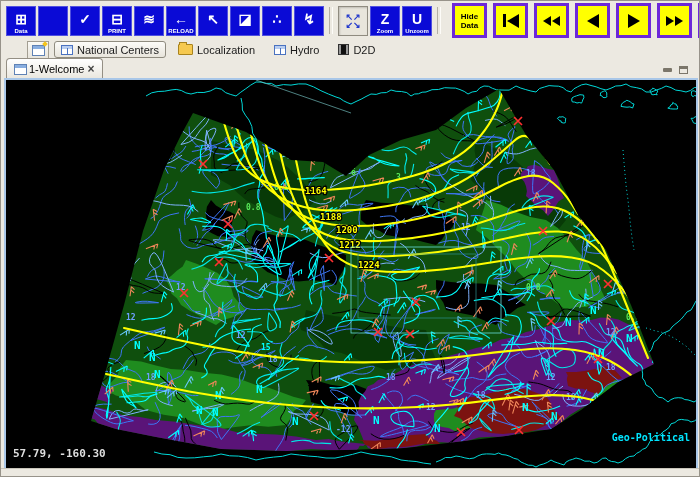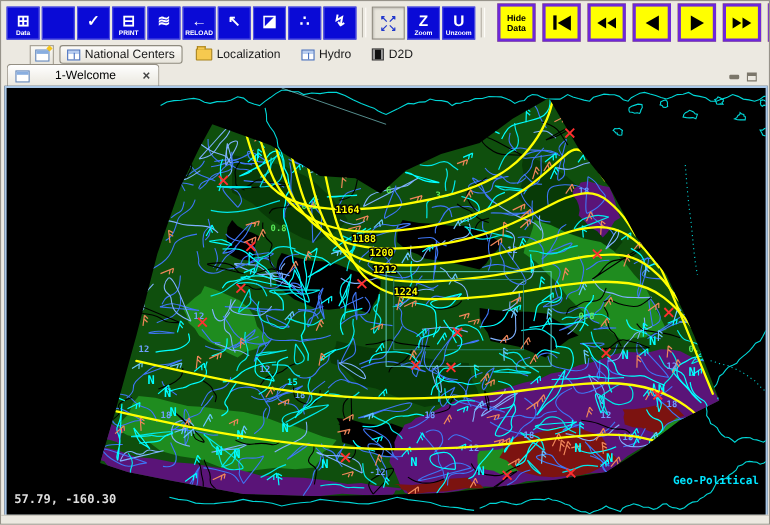--- a/index.html
+++ b/index.html
@@ -40,21 +40,21 @@
          box-sizing:border-box;position:relative;}
   .icon-table::before{content:"";position:absolute;left:5px;top:2px;bottom:0;width:1px;background:#4a72c0;}
   .icon-folder{width:13px;height:9px;background:#F6C94F;border:1px solid #A8831D;position:relative;border-radius:1px;}
   .icon-folder::before{content:"";position:absolute;left:0;top:-3px;width:6px;height:2px;background:#F6C94F;
          border:1px solid #A8831D;border-bottom:none;}
   .icon-film{width:11px;height:11px;border:1px solid #333;box-sizing:border-box;
          background:linear-gradient(90deg,#9a9a9a 0 2px,#101010 2px 7px,#9a9a9a 7px 9px);}
 
   
   #tabrow{position:absolute;top:58px;left:3px;right:3px;height:20px;display:flex;align-items:flex-end;}
-  .vtab{display:flex;align-items:center;gap:23px;height:20px;padding:0 7px;border:1px solid #948f84;border-bottom:none;
+  .vtab{display:flex;align-items:center;gap:2px;height:20px;padding:0 7px;border:1px solid #948f84;border-bottom:none;
         border-radius:4px 4px 0 0;background:linear-gradient(#ffffff,#e9e6dd);font-size:11px;margin-left:2px;cursor:pointer;}
   .closex{font-size:12px;color:#444;font-weight:bold;line-height:10px;padding:0 1px;cursor:pointer;}
   .viewbtns{margin-left:auto;display:flex;gap:7px;align-items:center;padding:0 8px 5px 0;}
   .minico{width:9px;height:4px;background:#7b766a;border-radius:1px;cursor:pointer;}
   .maxico{width:9px;height:8px;border:1px solid #7b766a;border-top:3px solid #7b766a;box-sizing:border-box;cursor:pointer;}
 
   
   #mapwrap{position:absolute;top:77px;left:3px;width:694px;height:392px;background:#000;
            border:2px solid #A9C7E8;box-sizing:border-box;}
   #mapsvg{position:absolute;left:0;top:0;width:690px;height:388px;}

